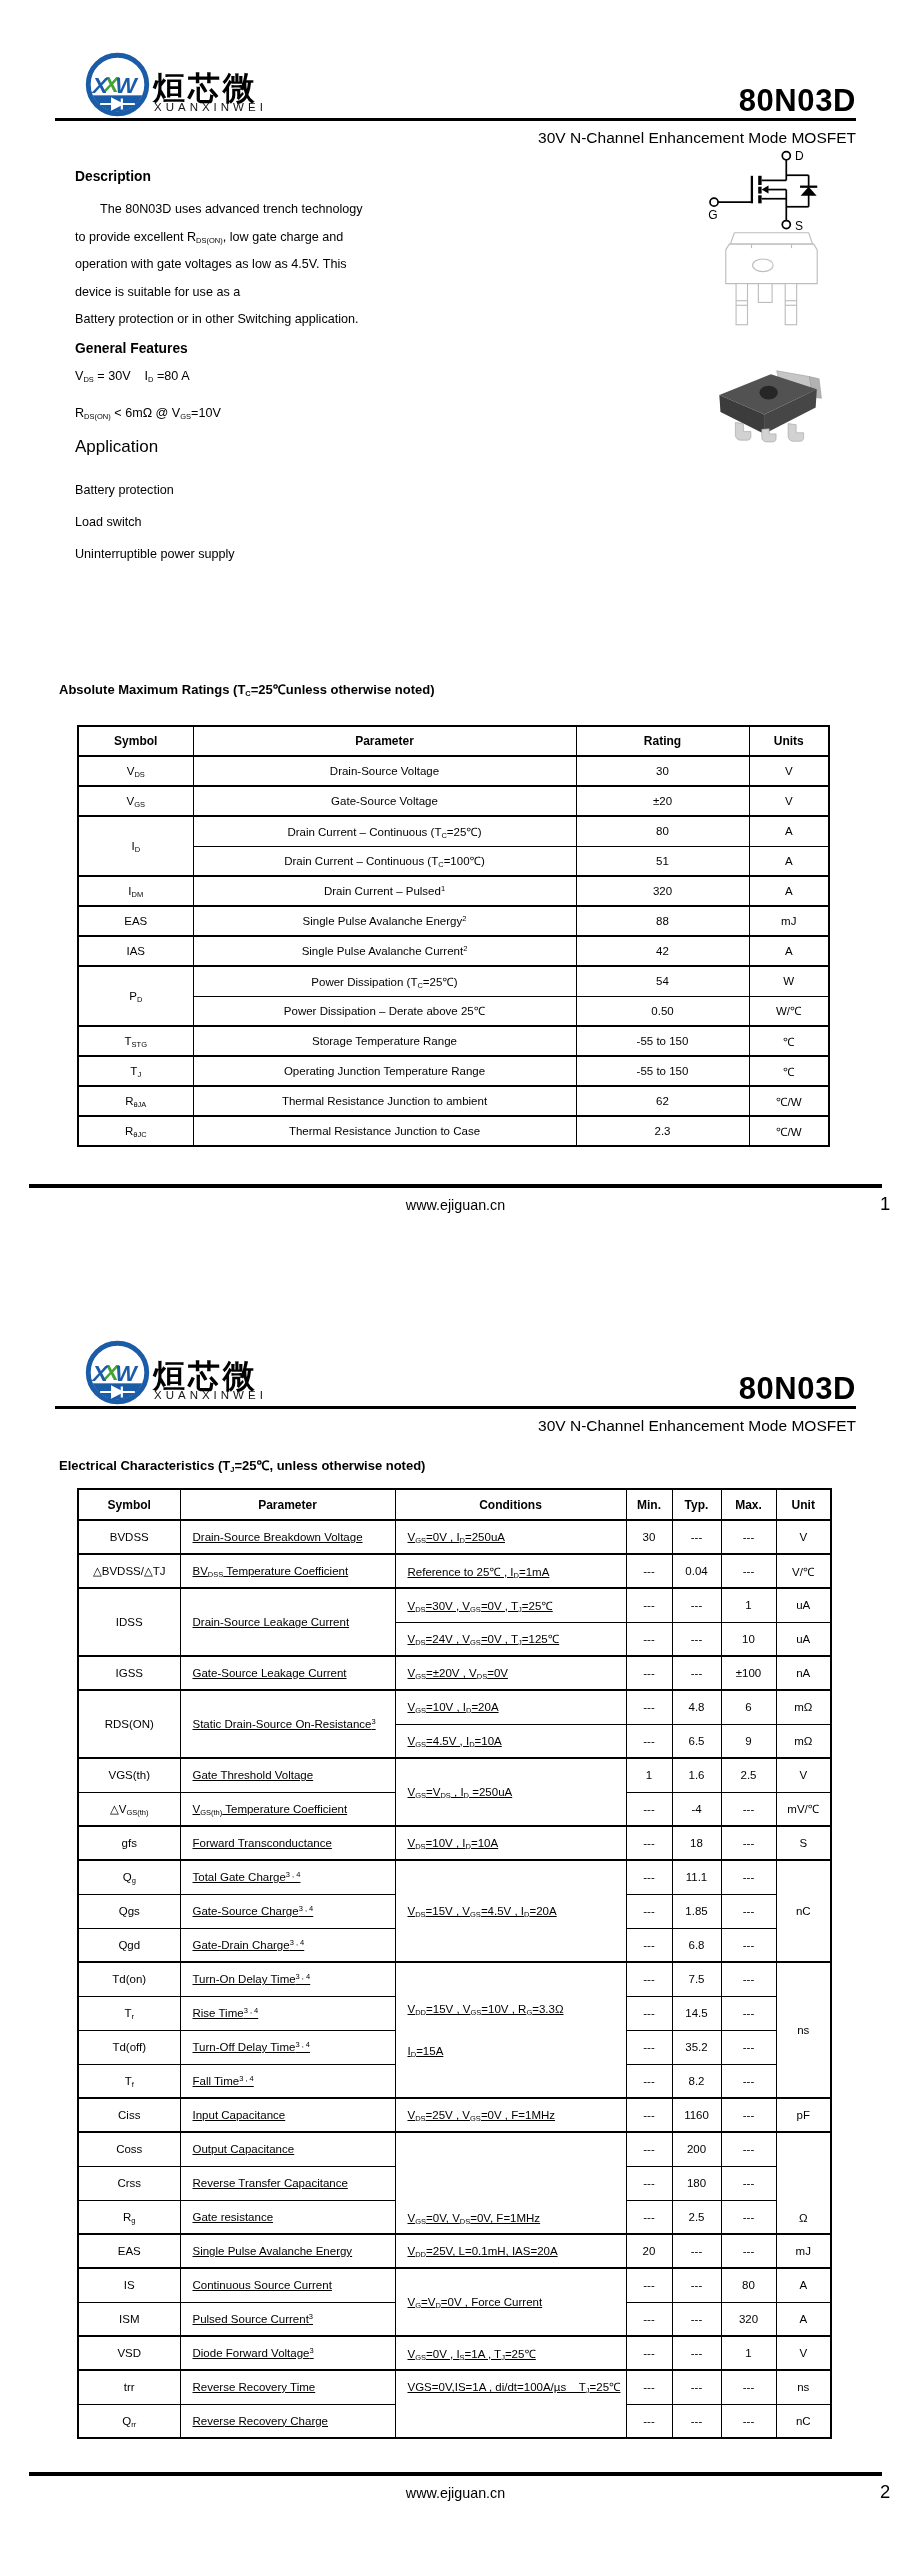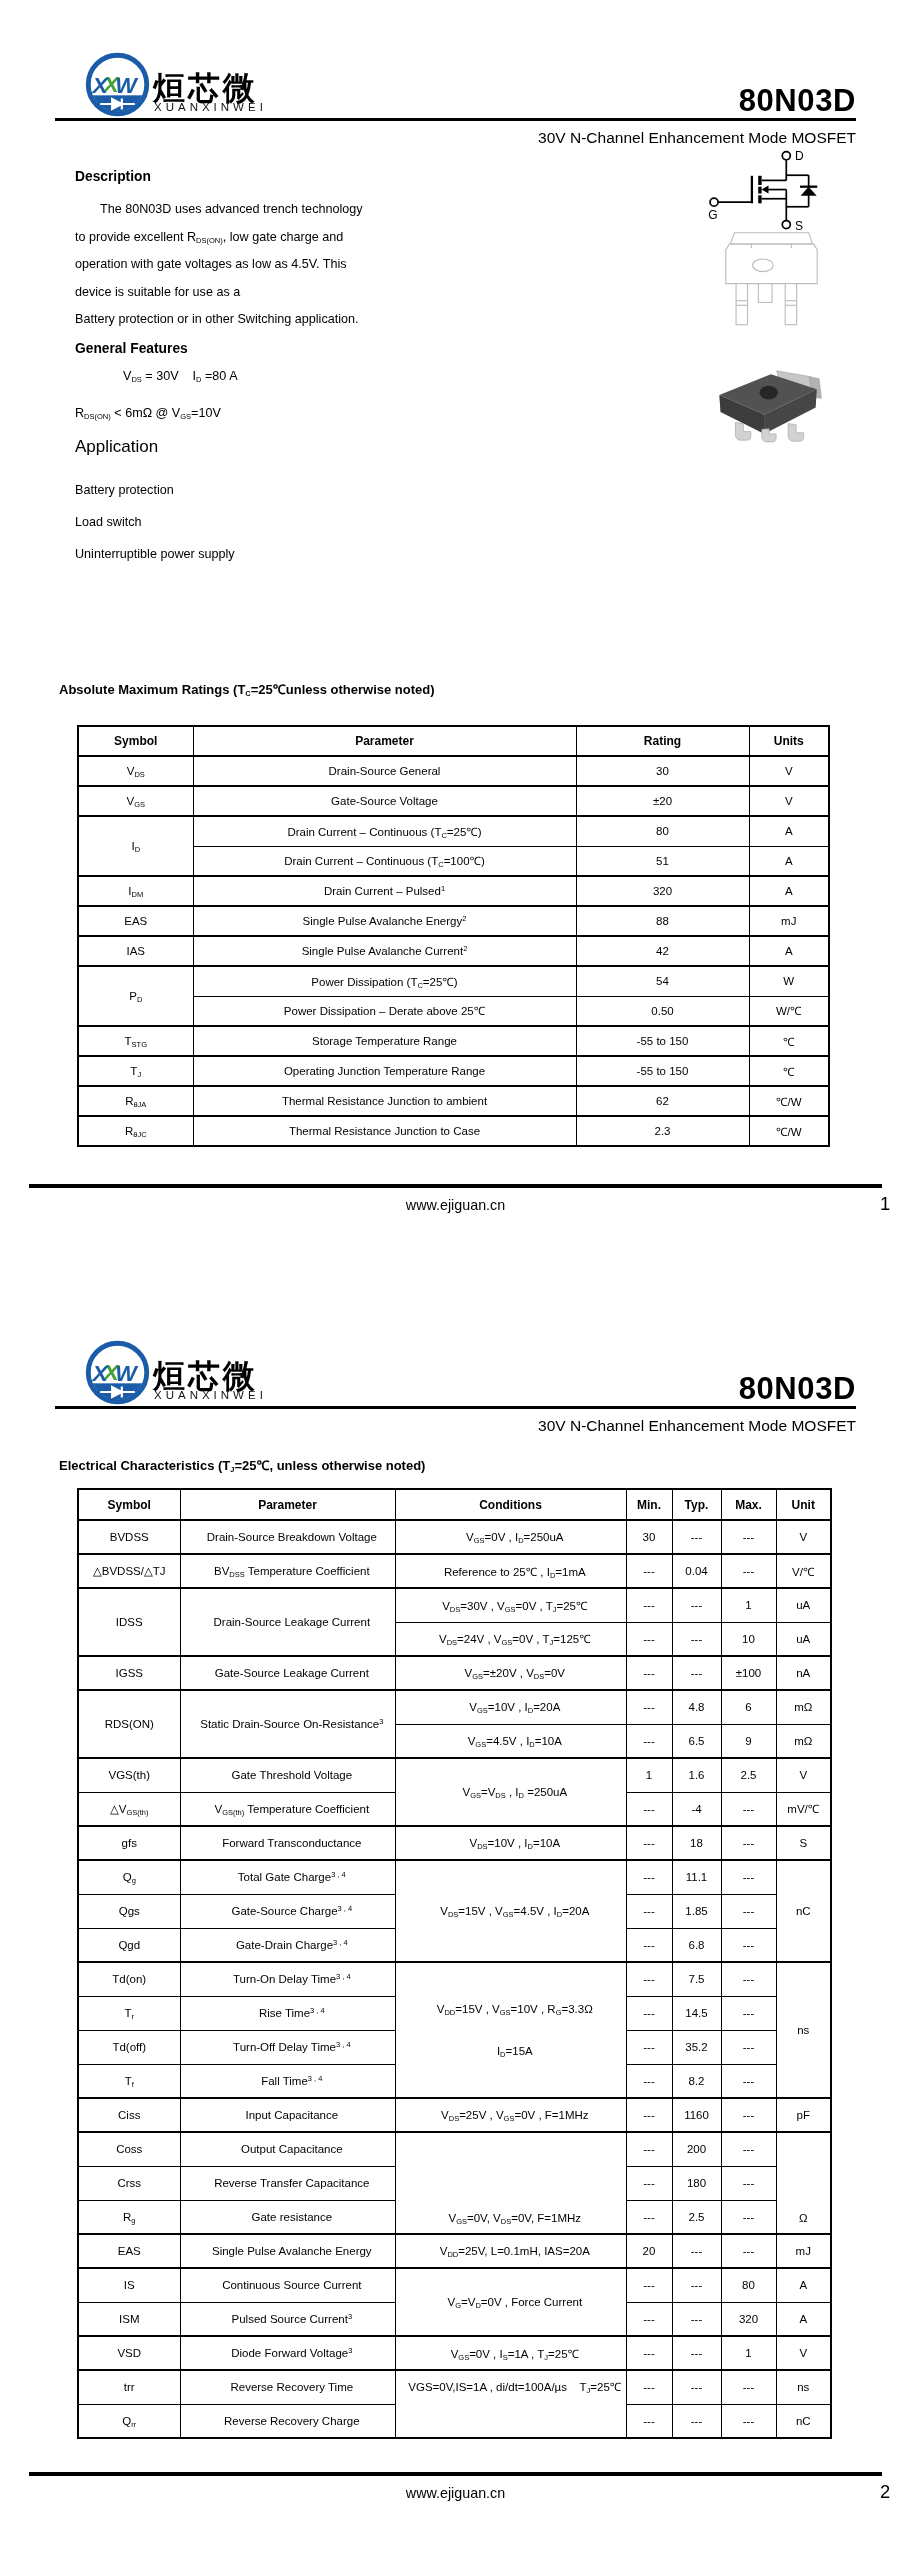--- a/index.html
+++ b/index.html
@@ -15,37 +15,37 @@
   .brand .cn{position:absolute;left:98px;top:15px;font-size:32px;font-weight:bold;letter-spacing:2.9px;line-height:1;margin-top:8px;}
   .brand .en{position:absolute;left:99px;top:52px;font-size:11.5px;letter-spacing:4px;color:#151515;}
   .pn{right:55px;top:85px;font-size:31px;font-weight:bold;letter-spacing:0.6px;line-height:1;}
   .rule{left:55px;right:55px;top:118px;height:3.4px;background:#000;}
   .subtitle{right:55px;top:129px;font-size:15.5px;font-weight:normal;}
 
   
   .h-sec{left:75px;font-size:13.8px;font-weight:bold;}
   .desc{left:75px;top:196px;width:425px;font-size:12.6px;line-height:27.5px;}
   .desc .ind{text-indent:25px;}
-  .feat1{left:75px;top:369px;font-size:12.6px;margin-left:48px;}
+  .feat1{left:75px;top:369px;font-size:12.6px;}
   .feat2{left:75px;top:406px;font-size:12.6px;}
   .h-app{left:75px;top:437px;font-size:17px;font-weight:normal;}
   .applist{left:75px;top:474px;font-size:12.6px;line-height:32px;}
   .tbl-title{left:59px;font-size:13px;font-weight:bold;}
 
   
   table{border-collapse:collapse;table-layout:fixed;position:absolute;border:2.3px solid #000;background:#fff;}
   #t1{left:77px;top:725px;width:752px;}
   #t2{left:77px;top:200px;width:752px;}
   td,th{border:1.1px solid #000;text-align:center;vertical-align:middle;font-size:11.5px;padding:1.1px 3.4px;}
   th{font-size:12px;font-weight:bold;}
   #t1 tr{height:30px;}
   #t2 tr{height:34px;} #t2 tr.hd{height:31px;}
   tr.hd > th{border-bottom-width:2.3px;}
   tr.mj > td{border-top-width:2.3px;}
-  #t2 td.l{text-align:center;padding-left:12px;}
+  #t2 td.l{text-align:left;padding-left:12px;text-decoration:underline;}
   td.bot{vertical-align:bottom;padding-bottom:8.6px;}
   td.top{vertical-align:top;padding-top:8px;}
   td .gap{margin-top:30px;}
   sub{font-size:7.5px;vertical-align:-2.3px;line-height:0;}
   sup{font-size:7.5px;vertical-align:4px;line-height:0;}
 
   
   .frule{left:29px;right:29px;top:1184px;height:4px;background:#000;}
   .furl{left:0;right:0;top:1197px;text-align:center;font-size:14.3px;}
   .fpage{right:20.7px;top:1193px;font-size:18.4px;}
@@ -183,21 +183,21 @@
       </colgroup>
     <tbody>
       <tr class="hd">
         <th>Symbol</th>
         <th>Parameter</th>
         <th>Rating</th>
         <th>Units</th>
       </tr>
       <tr class="mj">
         <td>V<sub>DS</sub></td>
-        <td>Drain-Source General</td>
+        <td>Drain-Source Voltage</td>
         <td>30</td>
         <td>V</td>
       </tr>
       <tr class="mj">
         <td>V<sub>GS</sub></td>
         <td>Gate-Source Voltage</td>
         <td>±20</td>
         <td>V</td>
       </tr>
       <tr class="mj">

